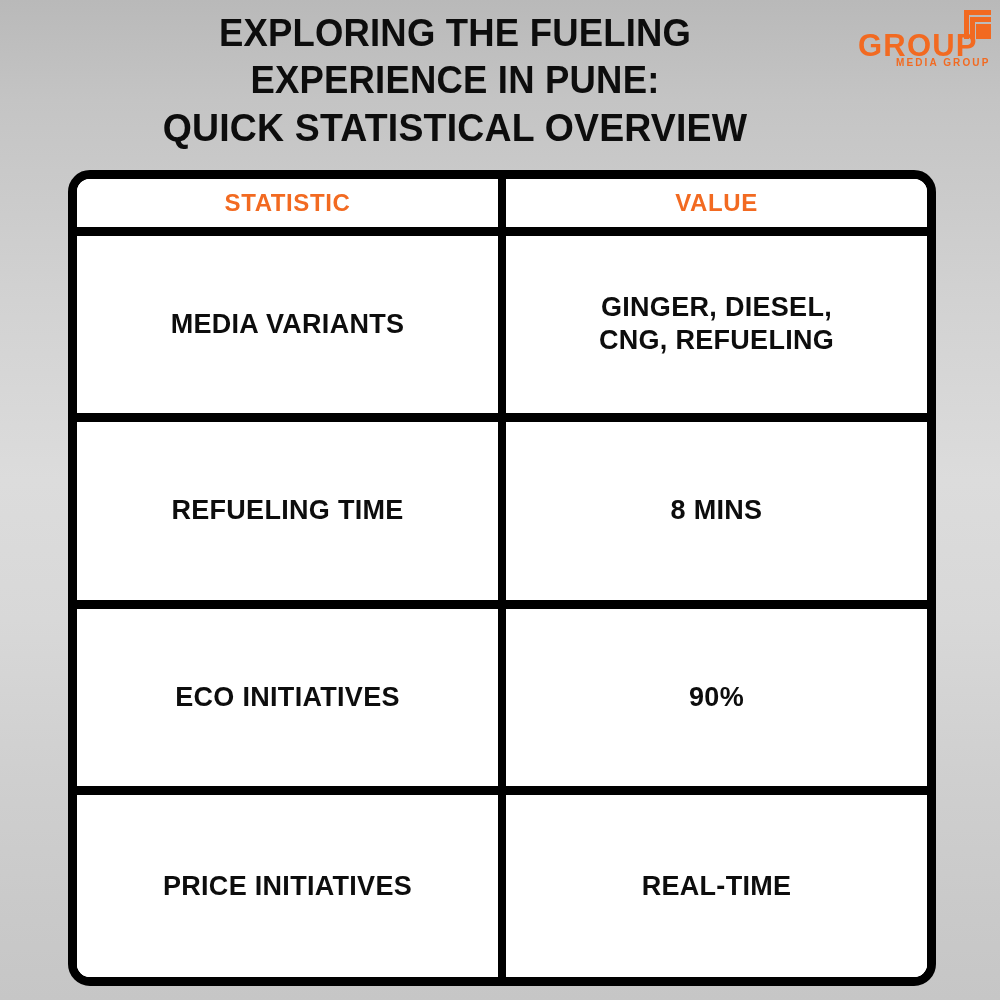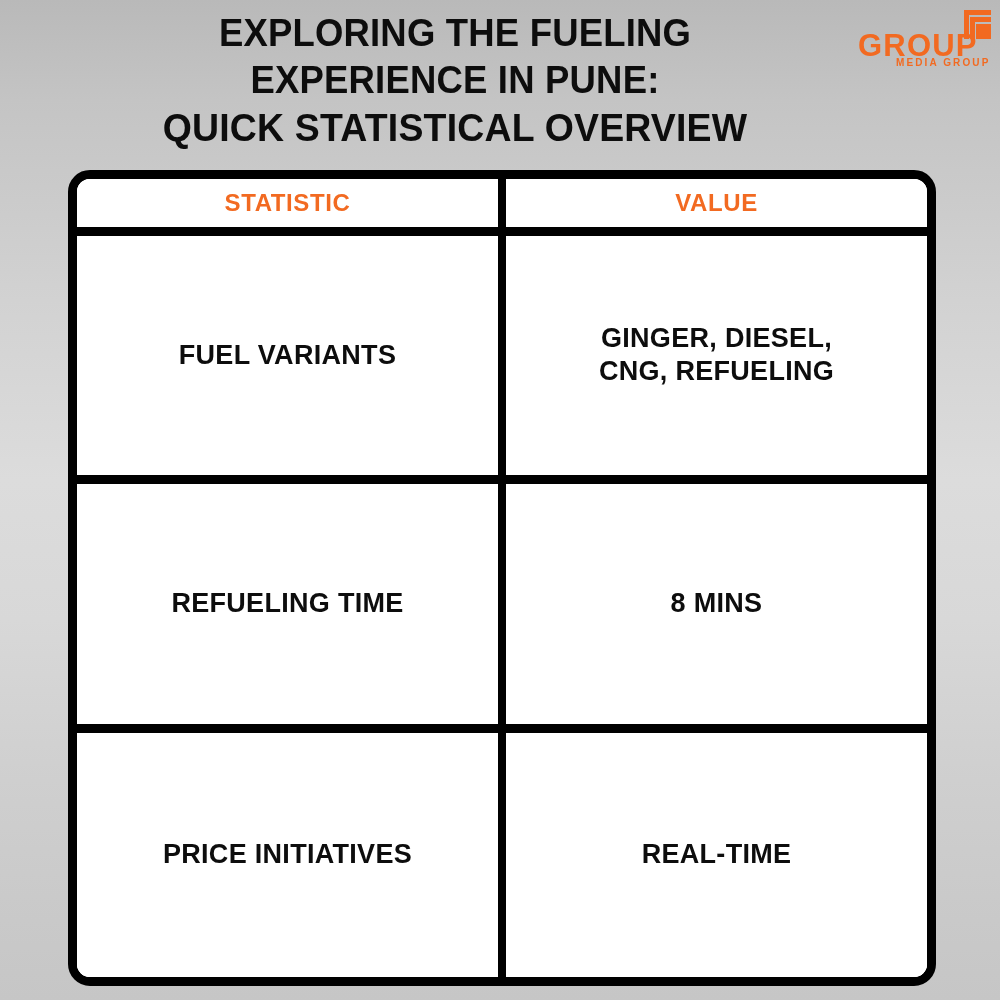--- a/index.html
+++ b/index.html
@@ -208,21 +208,21 @@
       <thead>
         <tr>
           <th>STATISTIC</th>
           <th>VALUE</th>
         </tr>
       </thead>
       <tbody>
 
         <tr>
           <td>
-            <span class="cell-label">FUEL VARIANTS</span>
+            <span class="cell-label">MEDIA VARIANTS</span>
           </td>
           <td>
             <span class="cell-value">
               <span class="vline">GINGER, DIESEL,</span>
               <span class="vline">CNG, REFUELING</span>
             </span>
           </td>
         </tr>
 
         <tr>
@@ -230,20 +230,30 @@
             <span class="cell-label">REFUELING TIME</span>
           </td>
           <td>
             <span class="cell-value">
               <span class="vline">8 MINS</span>
             </span>
           </td>
         </tr>
 
 
+        <tr>
+          <td>
+            <span class="cell-label">ECO INITIATIVES</span>
+          </td>
+          <td>
+            <span class="cell-value">
+              <span class="vline">90%</span>
+            </span>
+          </td>
+        </tr>
 
         <tr>
           <td>
             <span class="cell-label">PRICE INITIATIVES</span>
           </td>
           <td>
             <span class="cell-value">
               <span class="vline">REAL-TIME</span>
             </span>
           </td>

